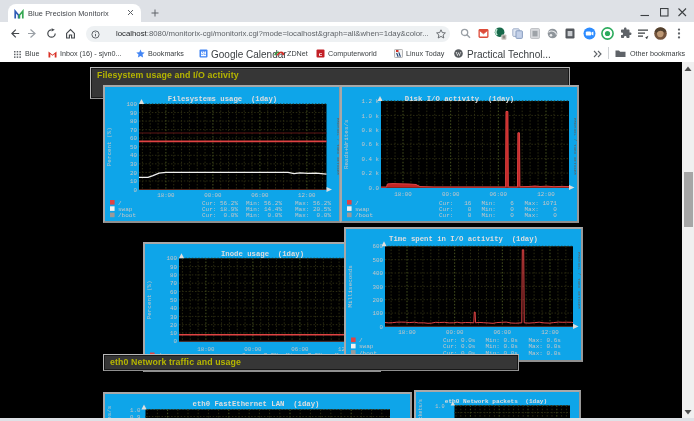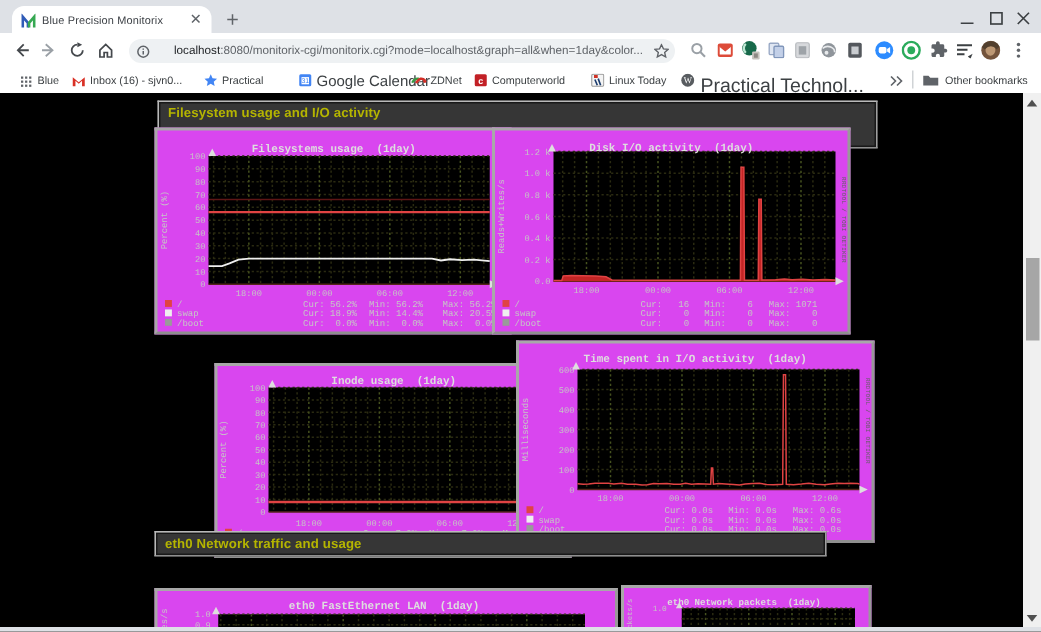--- a/index.html
+++ b/index.html
@@ -1,17 +1,17 @@
 <!DOCTYPE html>
 <html><head><meta charset="utf-8"><style>
 *{margin:0;padding:0;box-sizing:border-box}
 html,body{width:694px;height:421px;overflow:hidden}
 body{position:relative;font-family:"Liberation Sans",sans-serif;background:#fff}
 .abs{position:absolute}
-.panel{background:#d946ef;border:2px solid #a8a8a8;border-bottom-color:#8f8f8f;border-right-color:#999}
+.panel{background:#0ea5e9;border:2px solid #a8a8a8;border-bottom-color:#8f8f8f;border-right-color:#999}
 .panel svg{display:block}
 .hdr{background:#363636;border:1px solid #b9b9b9;border-bottom-color:#8f8f8f;border-right-color:#9f9f9f;box-shadow:inset 0 0 0 1px #181818}
 .hdr span{display:block;padding-left:6px;font-size:8.8px;font-weight:bold;color:#b5b500;line-height:14px;letter-spacing:0.1px}
 </style></head><body>
 <div class="abs" style="left:0;top:0;width:694px;height:22px;background:#dee1e6"></div>
 <div class="abs" style="left:8px;top:4px;width:133px;height:18px;background:#fff;border-radius:8px 8px 0 0"></div>
 <svg class="abs" style="left:14px;top:8.5px" width="10" height="10" viewBox="0 0 10 10">
     <path d="M1.2 9.4 V2.2 L4.6 6.2 V9.4" fill="none" stroke="#2f5bb7" stroke-width="1.7"></path>
     <path d="M5.4 9.4 V6.2 L8.8 2.2 V9.4" fill="none" stroke="#36a852" stroke-width="1.7"></path>
   </svg>
@@ -127,21 +127,21 @@
     <rect x="6.4" y="6.4" width="1.5" height="1.5" fill="#5f6368"></rect>
   </svg>
 <div class="abs" style="left:25px;top:49px;font-size:7.2px;color:#3c4043;white-space:nowrap">Blue</div>
 <svg class="abs" style="left:48px;top:50px" width="9" height="8" viewBox="0 0 9 8">
     <path d="M0.5 7.5 V1.5 L4.5 4.8 L8.5 1.5 V7.5 H6.7 V3.9 L4.5 5.8 L2.3 3.9 V7.5 Z" fill="#d93025"></path>
   </svg>
 <div class="abs" style="left:60px;top:49px;font-size:7.2px;color:#3c4043;white-space:nowrap">Inbox (16) - sjvn0...</div>
 <svg class="abs" style="left:136px;top:49px" width="9" height="9" viewBox="0 0 9 9">
     <path d="M4.5 0.5 L5.7 3.2 L8.7 3.5 L6.5 5.5 L7.1 8.4 L4.5 6.9 L1.9 8.4 L2.5 5.5 L0.3 3.5 L3.3 3.2 Z" fill="#4285f4"></path>
   </svg>
-<div class="abs" style="left:148px;top:49px;font-size:7.2px;color:#3c4043;white-space:nowrap">Practical</div>
+<div class="abs" style="left:148px;top:49px;font-size:7.2px;color:#3c4043;white-space:nowrap">Bookmarks</div>
 <svg class="abs" style="left:199px;top:49px" width="9" height="9" viewBox="0 0 9 9">
     <rect x="0.5" y="0.5" width="8" height="8" rx="1" fill="#4285f4"></rect>
     <rect x="2" y="2.4" width="5" height="4.8" fill="#fff"></rect>
     <text x="4.5" y="6.4" font-size="4.6" fill="#4285f4" text-anchor="middle" font-family="&quot;Liberation Sans&quot;,sans-serif">31</text>
   </svg>
 <div class="abs" style="left:211px;top:49px;font-size:10px;color:#3c4043;white-space:nowrap">Google Calendar</div>
 <svg class="abs" style="left:274px;top:49px" width="11" height="9" viewBox="0 0 11 9">
     <path d="M0.8 6.2 Q2.2 3.0 5.2 3.4" stroke="#379b43" stroke-width="1.5" fill="none"></path>
     <path d="M3.4 6.4 Q6.2 1.6 9.4 4.6" stroke="#d22f27" stroke-width="1.7" fill="none"></path>
     <circle cx="9.2" cy="5.2" r="1.1" fill="#d22f27"></circle>
@@ -155,32 +155,32 @@
 <svg class="abs" style="left:394px;top:49px" width="9" height="9" viewBox="0 0 9 9">
     <rect x="0.5" y="0.5" width="8" height="8" rx="0.8" fill="#f4f4f4" stroke="#999" stroke-width="0.7"></rect>
     <path d="M2 1 H4.5 V3 H2 Z" fill="#cf3227"></path>
     <path d="M2.6 4 L4.2 7.8 M4.8 3.4 L6.4 7.8" stroke="#1b3c6e" stroke-width="1.1"></path>
   </svg>
 <div class="abs" style="left:406px;top:49px;font-size:7.2px;color:#3c4043;white-space:nowrap">Linux Today</div>
 <svg class="abs" style="left:454px;top:49px" width="9" height="9" viewBox="0 0 9 9">
     <circle cx="4.5" cy="4.5" r="4.3" fill="#585c60"></circle>
     <text x="4.5" y="6.6" font-size="5.8" fill="#fff" text-anchor="middle" font-family="&quot;Liberation Serif&quot;,serif">W</text>
   </svg>
-<div class="abs" style="left:467px;top:49px;font-size:13px;color:#3c4043;white-space:nowrap">Practical Technol...</div>
+<div class="abs" style="left:467px;top:49px;font-size:10px;color:#3c4043;white-space:nowrap">Practical Technol...</div>
 <svg class="abs" style="left:593px;top:49.5px" width="10" height="8" viewBox="0 0 10 8">
     <path d="M1 1 L4 4 L1 7 M5 1 L8 4 L5 7" fill="none" stroke="#5f6368" stroke-width="1.1"></path>
   </svg>
 <div class="abs" style="left:608px;top:47px;width:1px;height:12px;background:#d0d3d6"></div>
 <svg class="abs" style="left:615px;top:49px" width="11" height="9" viewBox="0 0 11 9">
     <path d="M0.5 1.5 H4 L5.2 2.8 H10.5 V8 H0.5 Z" fill="#5f6368"></path>
   </svg>
 <div class="abs" style="left:630px;top:49px;font-size:7.2px;color:#3c4043;white-space:nowrap">Other bookmarks</div>
 <div class="abs" style="left:0;top:62px;width:682px;height:356px;background:#000;overflow:hidden">
 <div class="abs" style="left:0;top:-62px;width:682px;height:421px">
-<div class="abs hdr" style="left:105px;top:67px;width:480px;height:32px">
+<div class="abs hdr" style="left:90px;top:67px;width:480px;height:32px">
         <span>Filesystem usage and I/O activity</span>
       </div>
       <div class="abs panel" style="left:103px;top:85px;width:238px;height:138px;">
         <svg width="234" height="134" style="position:absolute;left:0;top:0">
           <rect x="34" y="17" width="187.5" height="85.5" fill="#000"></rect>
           <line x1="34" y1="17.0" x2="221.5" y2="17.0" stroke="#2a2a11" stroke-width="1" stroke-dasharray="1.5,1.7"></line>
           <line x1="34" y1="25.55" x2="221.5" y2="25.55" stroke="#2a2a11" stroke-width="1" stroke-dasharray="1.5,1.7"></line>
           <line x1="34" y1="34.1" x2="221.5" y2="34.1" stroke="#2a2a11" stroke-width="1" stroke-dasharray="1.5,1.7"></line>
           <line x1="34" y1="42.65" x2="221.5" y2="42.65" stroke="#2a2a11" stroke-width="1" stroke-dasharray="1.5,1.7"></line>
           <line x1="34" y1="51.2" x2="221.5" y2="51.2" stroke="#2a2a11" stroke-width="1" stroke-dasharray="1.5,1.7"></line>
@@ -247,21 +247,21 @@
           <text x="97" y="123.9" font-family="&quot;Liberation Mono&quot;,monospace" font-size="6.0" fill="#c6c6c6" text-anchor="start" font-weight="normal" xml:space="preserve">Cur: 18.9%</text>
           <text x="141" y="123.9" font-family="&quot;Liberation Mono&quot;,monospace" font-size="6.0" fill="#c6c6c6" text-anchor="start" font-weight="normal" xml:space="preserve">Min: 14.4%</text>
           <text x="190" y="123.9" font-family="&quot;Liberation Mono&quot;,monospace" font-size="6.0" fill="#c6c6c6" text-anchor="start" font-weight="normal" xml:space="preserve">Max: 20.5%</text>
           <rect x="5" y="125.6" width="4.6" height="4.6" fill="#9a9a9a"></rect>
           <text x="13" y="130.2" font-family="&quot;Liberation Mono&quot;,monospace" font-size="6.0" fill="#c6c6c6" text-anchor="start" font-weight="normal" xml:space="preserve">/boot</text>
           <text x="97" y="130.2" font-family="&quot;Liberation Mono&quot;,monospace" font-size="6.0" fill="#c6c6c6" text-anchor="start" font-weight="normal" xml:space="preserve">Cur:  0.0%</text>
           <text x="141" y="130.2" font-family="&quot;Liberation Mono&quot;,monospace" font-size="6.0" fill="#c6c6c6" text-anchor="start" font-weight="normal" xml:space="preserve">Min:  0.0%</text>
           <text x="190" y="130.2" font-family="&quot;Liberation Mono&quot;,monospace" font-size="6.0" fill="#c6c6c6" text-anchor="start" font-weight="normal" xml:space="preserve">Max:  0.0%</text>
         </svg>
       </div>
-      <div class="abs panel" style="left:328px;top:85px;width:239px;height:138px;text-align:center;">
+      <div class="abs panel" style="left:340px;top:85px;width:239px;height:138px;text-align:center;">
         <svg width="235" height="134" style="position:absolute;left:0;top:0">
           <rect x="39" y="14" width="188" height="86.5" fill="#000"></rect>
           <line x1="39" y1="14.0" x2="227" y2="14.0" stroke="#2a2a11" stroke-width="1" stroke-dasharray="1.5,1.7"></line>
           <line x1="39" y1="28.42" x2="227" y2="28.42" stroke="#2a2a11" stroke-width="1" stroke-dasharray="1.5,1.7"></line>
           <line x1="39" y1="42.83" x2="227" y2="42.83" stroke="#2a2a11" stroke-width="1" stroke-dasharray="1.5,1.7"></line>
           <line x1="39" y1="57.25" x2="227" y2="57.25" stroke="#2a2a11" stroke-width="1" stroke-dasharray="1.5,1.7"></line>
           <line x1="39" y1="71.67" x2="227" y2="71.67" stroke="#2a2a11" stroke-width="1" stroke-dasharray="1.5,1.7"></line>
           <line x1="39" y1="86.08" x2="227" y2="86.08" stroke="#2a2a11" stroke-width="1" stroke-dasharray="1.5,1.7"></line>
           <line x1="45.11" y1="14" x2="45.11" y2="100.5" stroke="#2a2a11" stroke-width="1" stroke-dasharray="1.5,1.7"></line>
           <line x1="53.06" y1="14" x2="53.06" y2="100.5" stroke="#2a2a11" stroke-width="1" stroke-dasharray="1.5,1.7"></line>
@@ -458,21 +458,21 @@
           <text x="97" y="119.4" font-family="&quot;Liberation Mono&quot;,monospace" font-size="6.0" fill="#c6c6c6" text-anchor="start" font-weight="normal" xml:space="preserve">Cur: 0.0s</text>
           <text x="139.5" y="119.4" font-family="&quot;Liberation Mono&quot;,monospace" font-size="6.0" fill="#c6c6c6" text-anchor="start" font-weight="normal" xml:space="preserve">Min: 0.0s</text>
           <text x="182.5" y="119.4" font-family="&quot;Liberation Mono&quot;,monospace" font-size="6.0" fill="#c6c6c6" text-anchor="start" font-weight="normal" xml:space="preserve">Max: 0.0s</text>
           <rect x="5" y="121.10000000000001" width="4.6" height="4.6" fill="#9a9a9a"></rect>
           <text x="13" y="125.7" font-family="&quot;Liberation Mono&quot;,monospace" font-size="6.0" fill="#c6c6c6" text-anchor="start" font-weight="normal" xml:space="preserve">/boot</text>
           <text x="97" y="125.7" font-family="&quot;Liberation Mono&quot;,monospace" font-size="6.0" fill="#c6c6c6" text-anchor="start" font-weight="normal" xml:space="preserve">Cur: 0.0s</text>
           <text x="139.5" y="125.7" font-family="&quot;Liberation Mono&quot;,monospace" font-size="6.0" fill="#c6c6c6" text-anchor="start" font-weight="normal" xml:space="preserve">Min: 0.0s</text>
           <text x="182.5" y="125.7" font-family="&quot;Liberation Mono&quot;,monospace" font-size="6.0" fill="#c6c6c6" text-anchor="start" font-weight="normal" xml:space="preserve">Max: 0.0s</text>
         </svg>
       </div>
-      <div class="abs hdr" style="left:103px;top:354px;width:448px;height:16.5px">
+      <div class="abs hdr" style="left:103px;top:354px;width:416px;height:16.5px">
         <span>eth0 Network traffic and usage</span>
       </div>
       <div class="abs panel" style="left:103px;top:392px;width:309px;height:40px;">
         <svg width="305" height="36" style="position:absolute;left:0;top:0">
           <rect x="40.5" y="15.5" width="244.5" height="30" fill="#000"></rect>
           <line x1="42.2" y1="15.5" x2="42.2" y2="30" stroke="#2a2a11" stroke-width="1" stroke-dasharray="1.5,1.7"></line>
           <line x1="52.4" y1="15.5" x2="52.4" y2="30" stroke="#2a2a11" stroke-width="1" stroke-dasharray="1.5,1.7"></line>
           <line x1="62.6" y1="15.5" x2="62.6" y2="30" stroke="#46521f" stroke-width="1" stroke-dasharray="1.5,1.7"></line>
           <line x1="72.8" y1="15.5" x2="72.8" y2="30" stroke="#2a2a11" stroke-width="1" stroke-dasharray="1.5,1.7"></line>
           <line x1="83.0" y1="15.5" x2="83.0" y2="30" stroke="#2a2a11" stroke-width="1" stroke-dasharray="1.5,1.7"></line>

